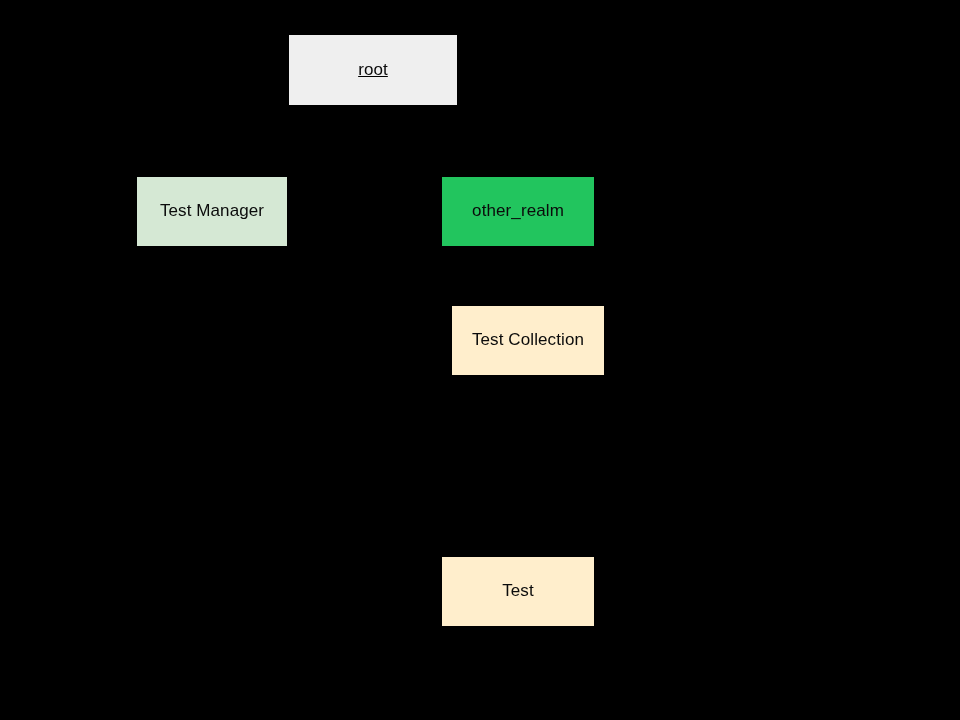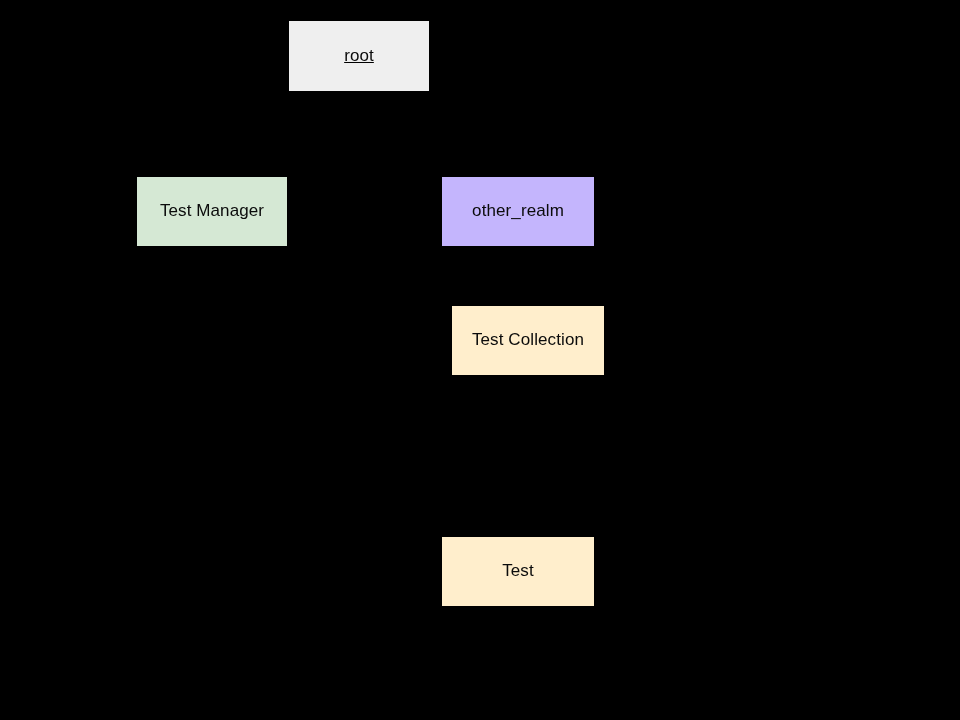--- a/index.html
+++ b/index.html
@@ -36,21 +36,21 @@
   .node-label {
     color: #0b0b0b;
     font-size: 17px;
     font-family: "Liberation Sans", "DejaVu Sans", sans-serif;
     letter-spacing: 0.1px;
     white-space: nowrap;
     user-select: none;
   }
 
   
-  .n-root            { left: 289px; top: 21px;  width: 140px; height: 70px; text-decoration: underline; }
+  .n-root            { left: 289px; top: 35px;  width: 168px; height: 70px; text-decoration: underline; }
   .n-test-manager    { left: 137px; top: 177px; width: 150px; height: 69px; }
   .n-other-realm     { left: 442px; top: 177px; width: 152px; height: 69px; }
   .n-test-collection { left: 442px; top: 306px; width: 152px; height: 69px; }
   .n-test            { left: 442px; top: 537px; width: 152px; height: 69px; }
 </style>
 </head>
 <body>
 
 <div id="canvas">
 
@@ -74,25 +74,25 @@
   </svg>
 
   <div class="node n-root" style="background:#efefef;">
     <span class="node-label">root</span>
   </div>
 
   <div class="node n-test-manager" style="background:#d5e8d4;">
     <span class="node-label">Test Manager</span>
   </div>
 
-  <div class="node n-other-realm" style="background:#c4b5fd;">
+  <div class="node n-other-realm" style="background:#22c55e;">
     <span class="node-label">other_realm</span>
   </div>
 
   <div class="node n-test-collection" style="background:#ffeecc;margin-left:10px;">
     <span class="node-label">Test Collection</span>
   </div>
 
-  <div class="node n-test" style="background:#ffeecc;">
+  <div class="node n-test" style="background:#ffeecc;margin-top:20px;">
     <span class="node-label">Test</span>
   </div>
 
 </div>
 
 </body></html>

